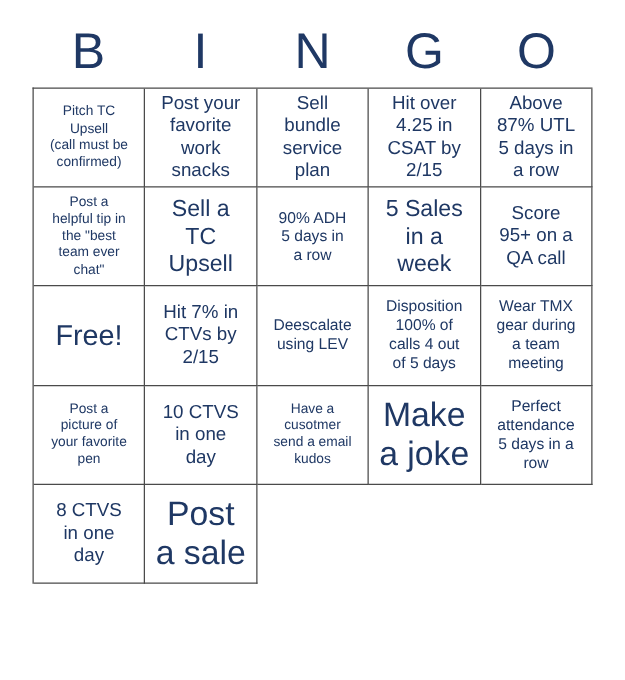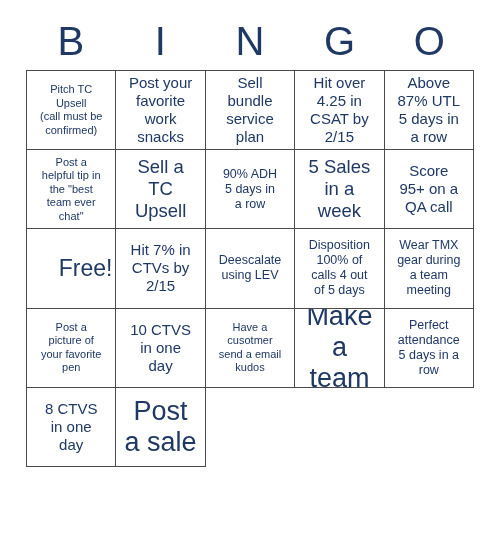--- a/index.html
+++ b/index.html
@@ -74,21 +74,21 @@
     text-align: center;
     color: #1F3864;
     white-space: pre-line;
   }
 
   
   .sz-xs .cell-text { font-size: 11px;   line-height: 13.5px; }
   .sz-s  .cell-text { font-size: 12.5px; line-height: 15px; }
   .sz-m  .cell-text { font-size: 15px;   line-height: 18px; }
   .sz-l  .cell-text { font-size: 18.5px; line-height: 22px; }
-  .sz-xl .cell-text { font-size: 23px;   line-height: 27px; text-align: right; }
+  .sz-xl .cell-text { font-size: 23px;   line-height: 27px; }
   .sz-xxl .cell-text { font-size: 27px;  line-height: 31px; }
 </style>
 </head>
 <body>
 
 <div id="card">
 
   <div id="bingo-header">
     <div class="header-letter">B</div>
     <div class="header-letter">I</div>
@@ -191,21 +191,21 @@
 day</span>
       </div>
       <div class="cell sz-xs">
         <span class="cell-text">Have a
 cusotmer
 send a email
 kudos</span>
       </div>
       <div class="cell sz-xxl">
         <span class="cell-text">Make
-a team</span>
+a joke</span>
       </div>
       <div class="cell sz-s">
         <span class="cell-text">Perfect
 attendance
 5 days in a
 row</span>
       </div>
       <div class="cell sz-m">
         <span class="cell-text">8 CTVS
 in one

